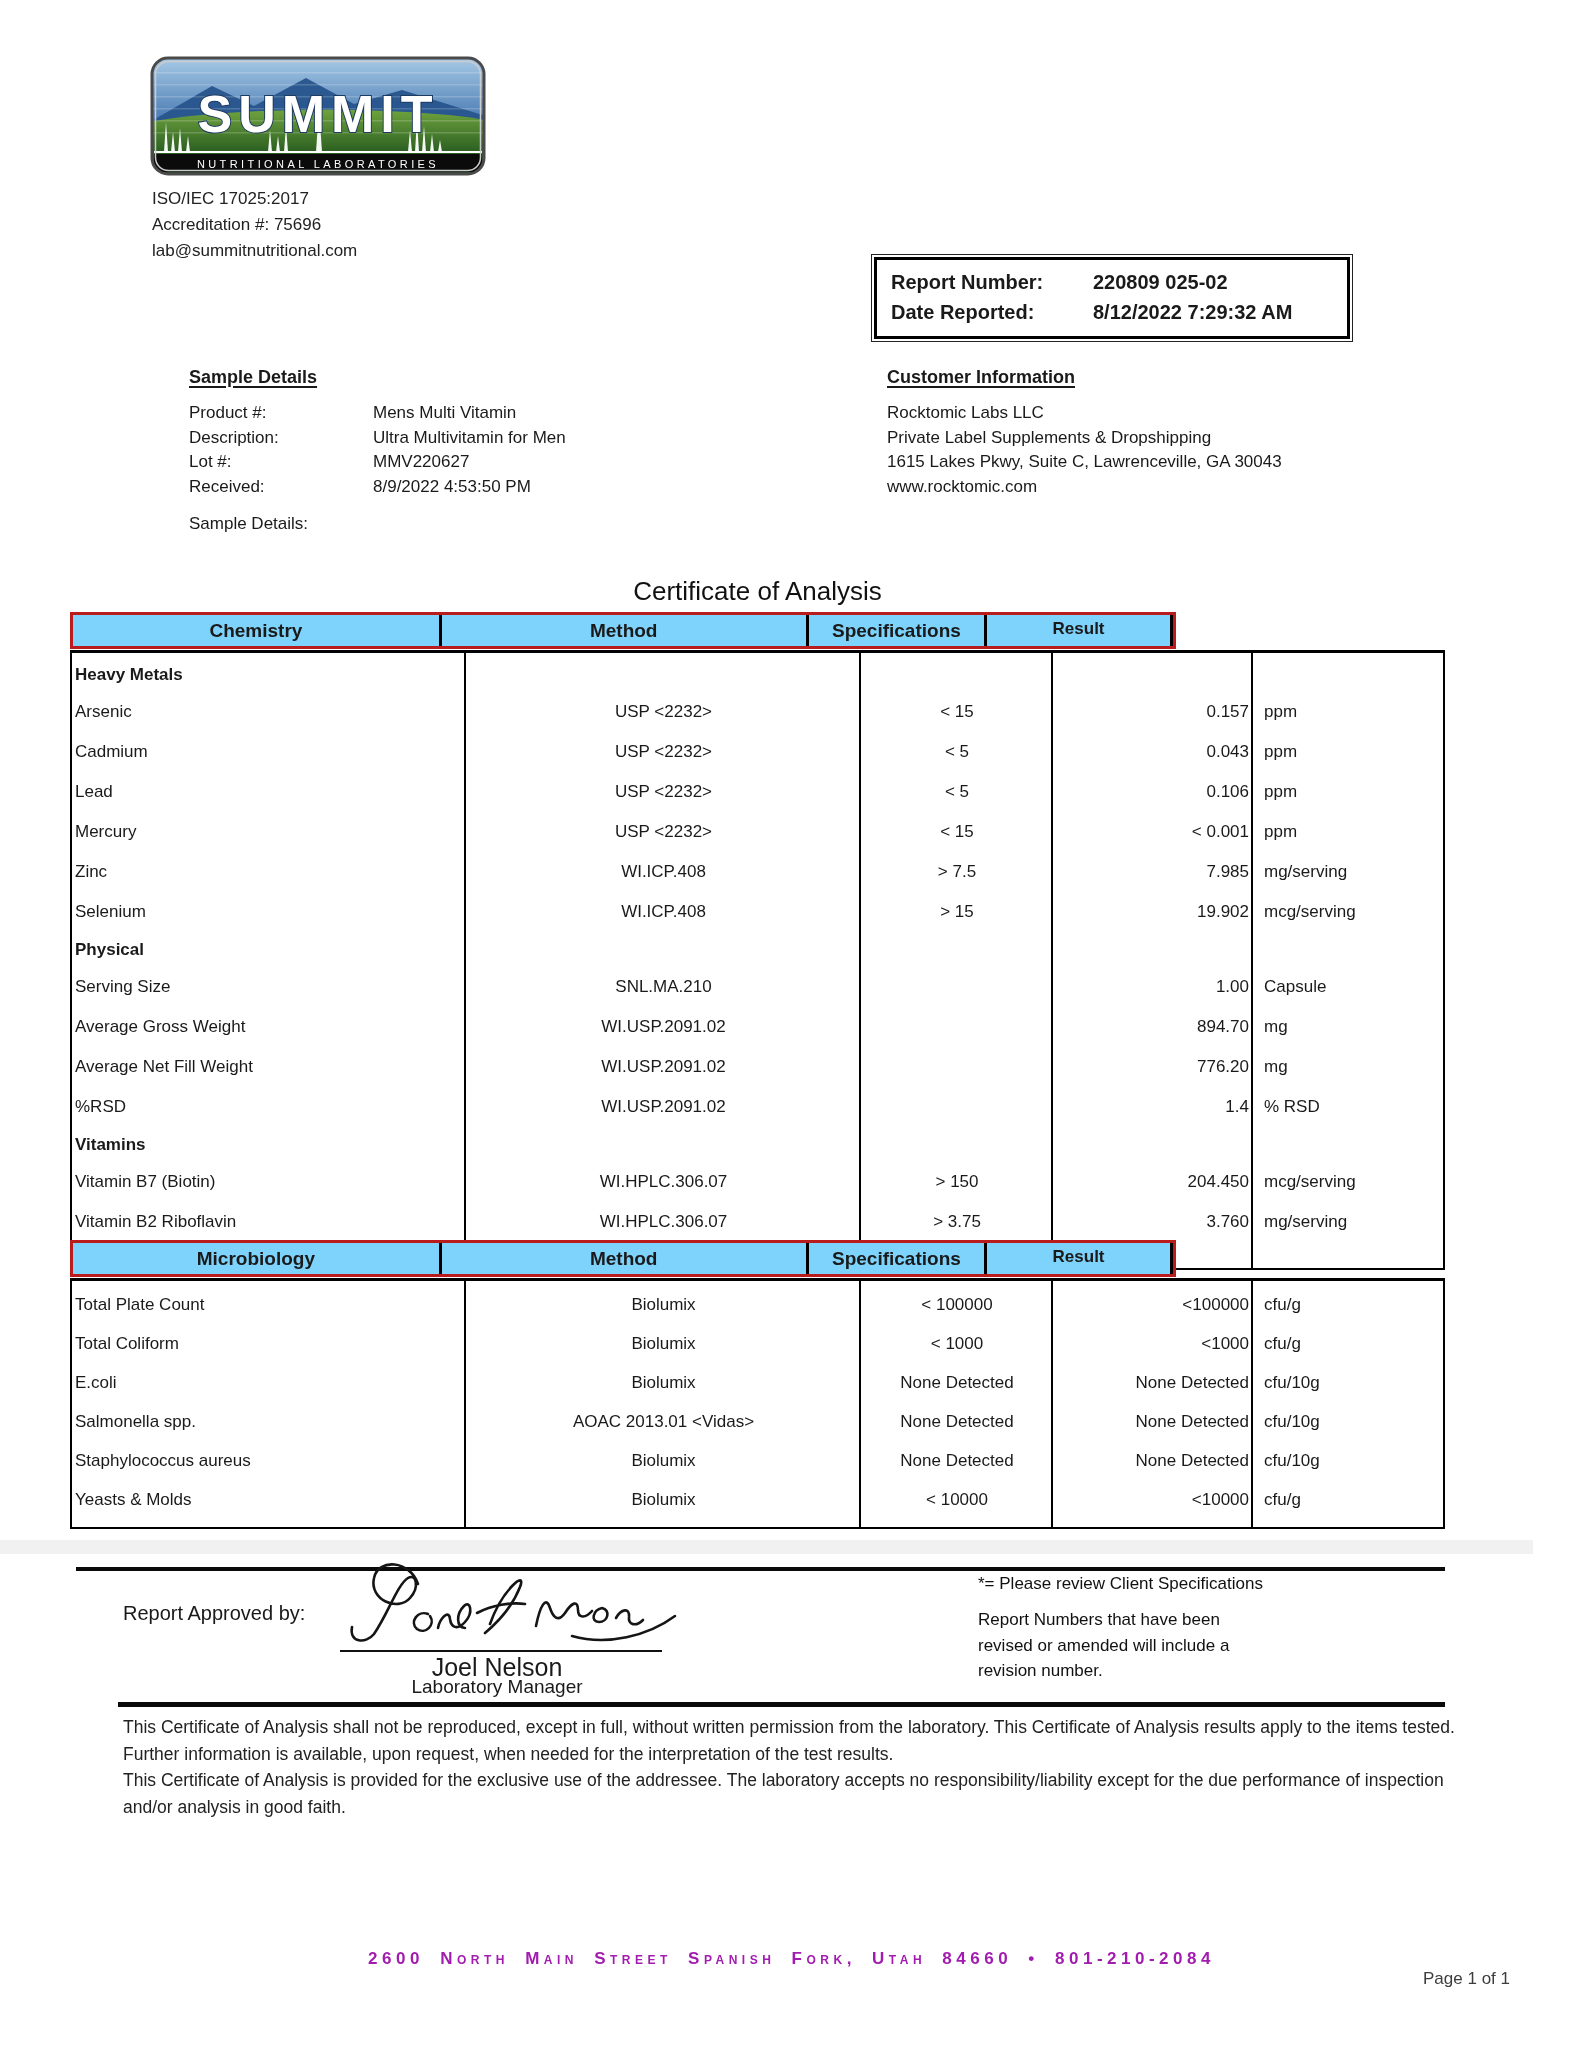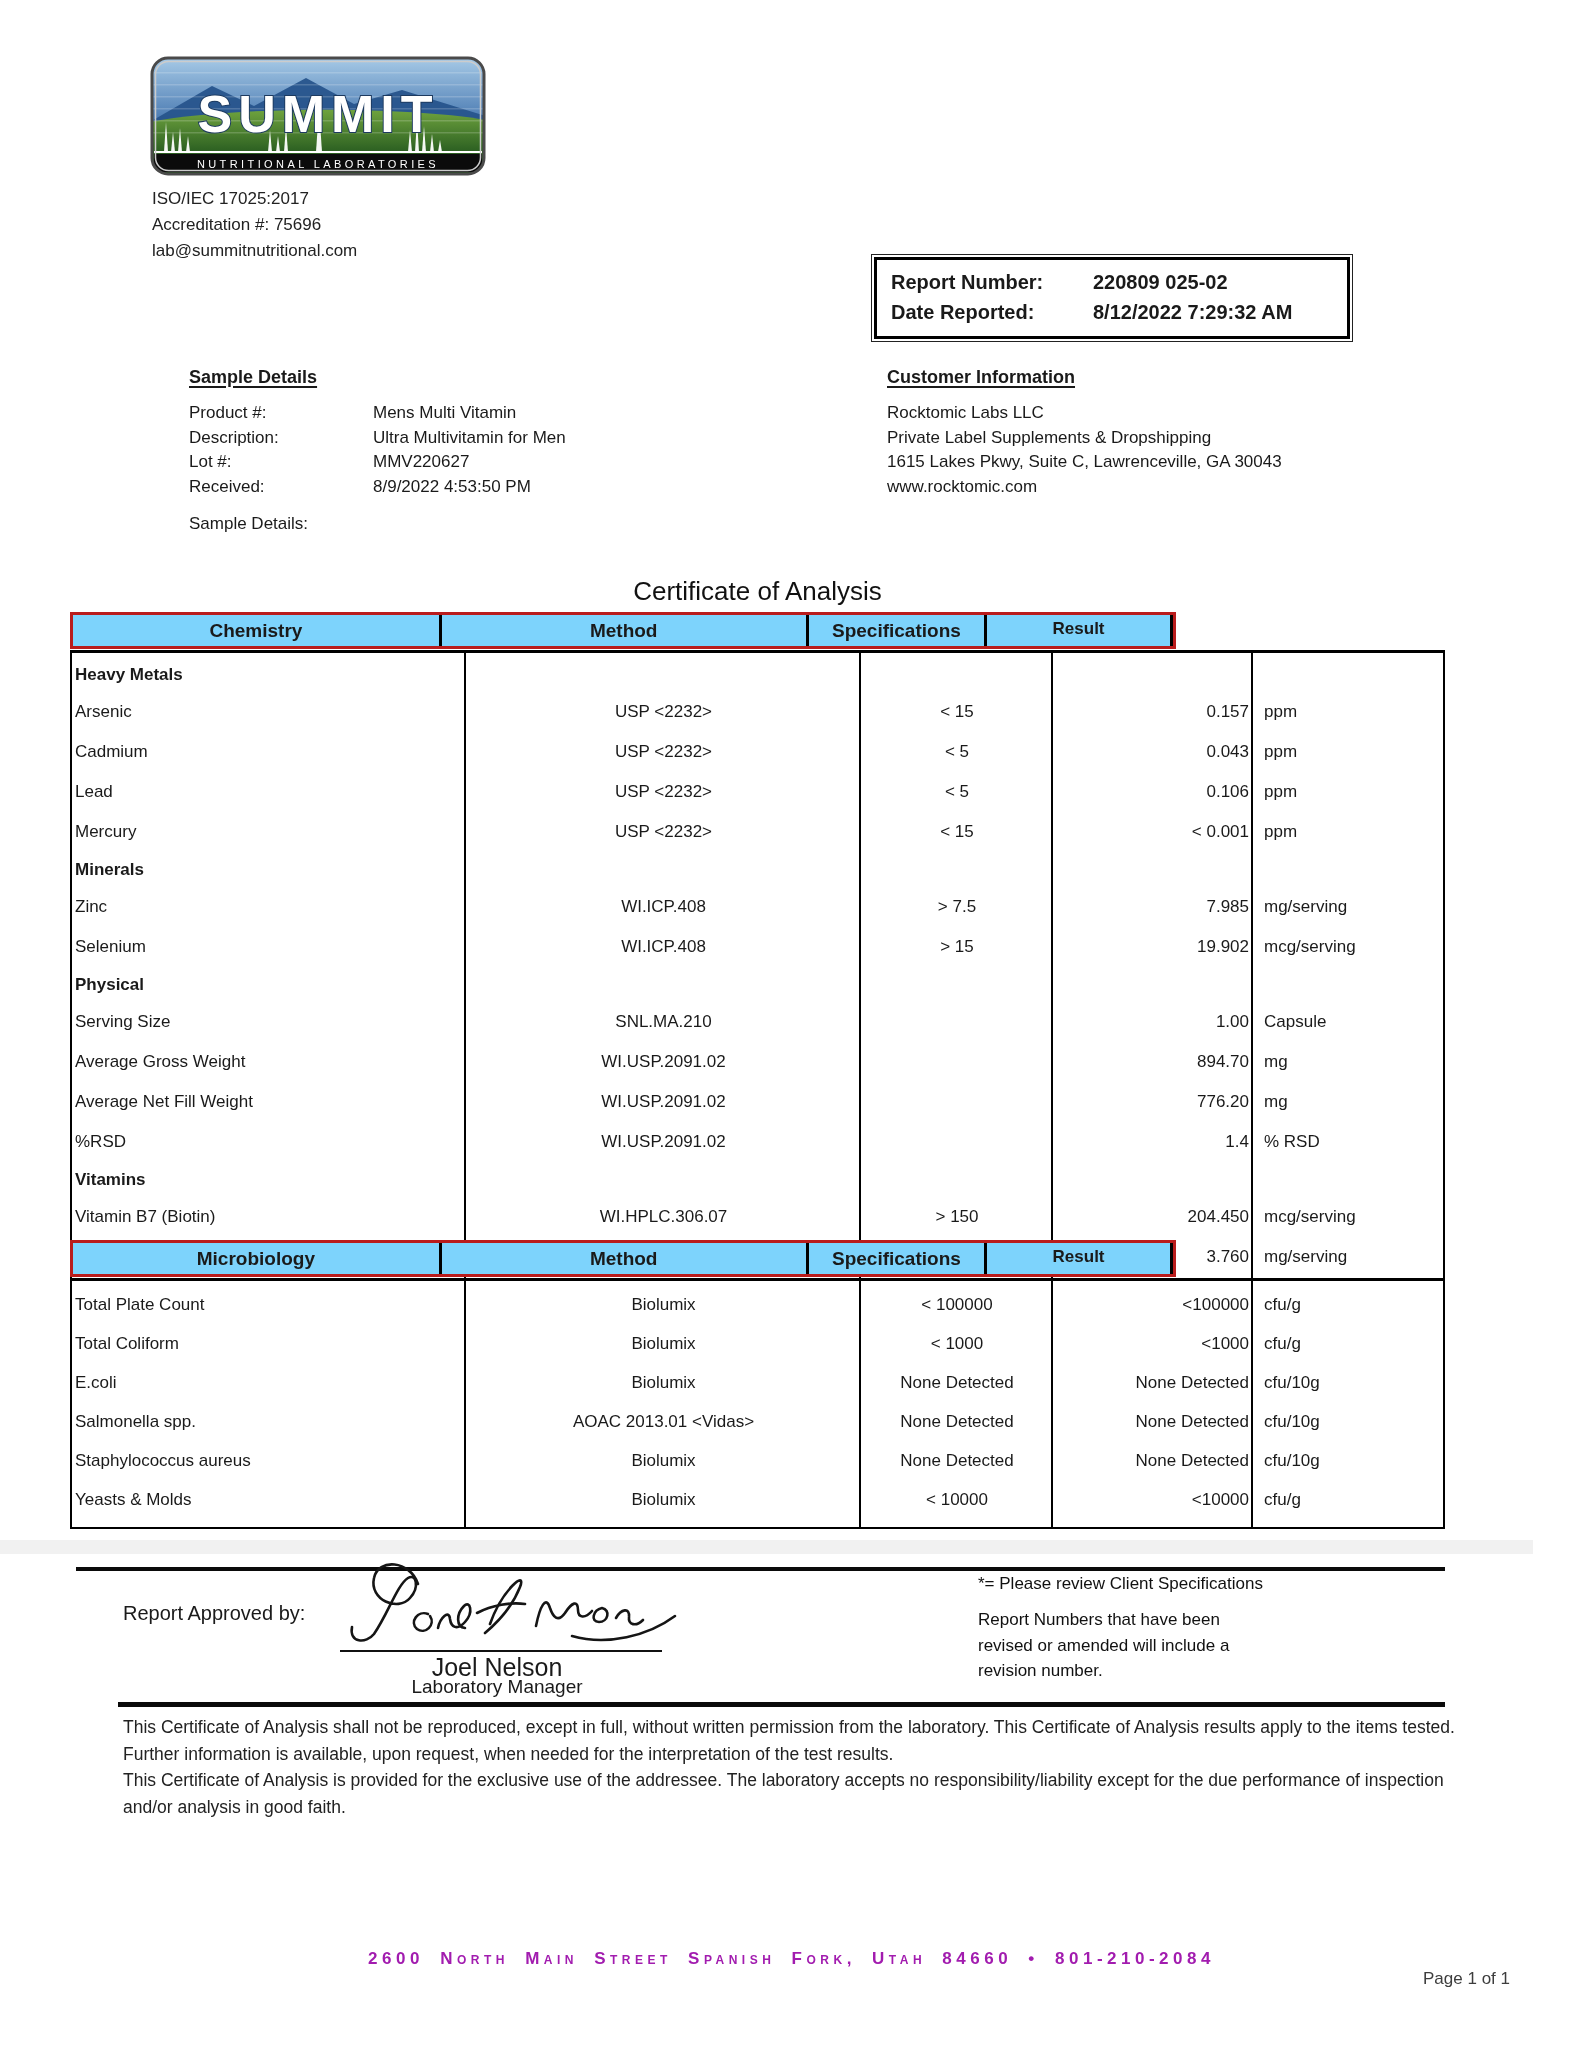--- a/index.html
+++ b/index.html
@@ -244,23 +244,20 @@
         <div class="cell col4">0.106</div>
         <div class="cell col5">ppm</div>
       </div>
       <div class="t-row t-data">
         <div class="cell col1">Mercury</div>
         <div class="cell col2">USP &lt;2232&gt;</div>
         <div class="cell col3">&lt; 15</div>
         <div class="cell col4">&lt; 0.001</div>
         <div class="cell col5">ppm</div>
       </div>
-      <div class="t-row t-section">
-        <div class="cell col1 sec-name">Minerals</div>
-      </div>
       <div class="t-row t-data">
         <div class="cell col1">Zinc</div>
         <div class="cell col2">WI.ICP.408</div>
         <div class="cell col3">&gt; 7.5</div>
         <div class="cell col4">7.985</div>
         <div class="cell col5">mg/serving</div>
       </div>
       <div class="t-row t-data">
         <div class="cell col1">Selenium</div>
         <div class="cell col2">WI.ICP.408</div>

